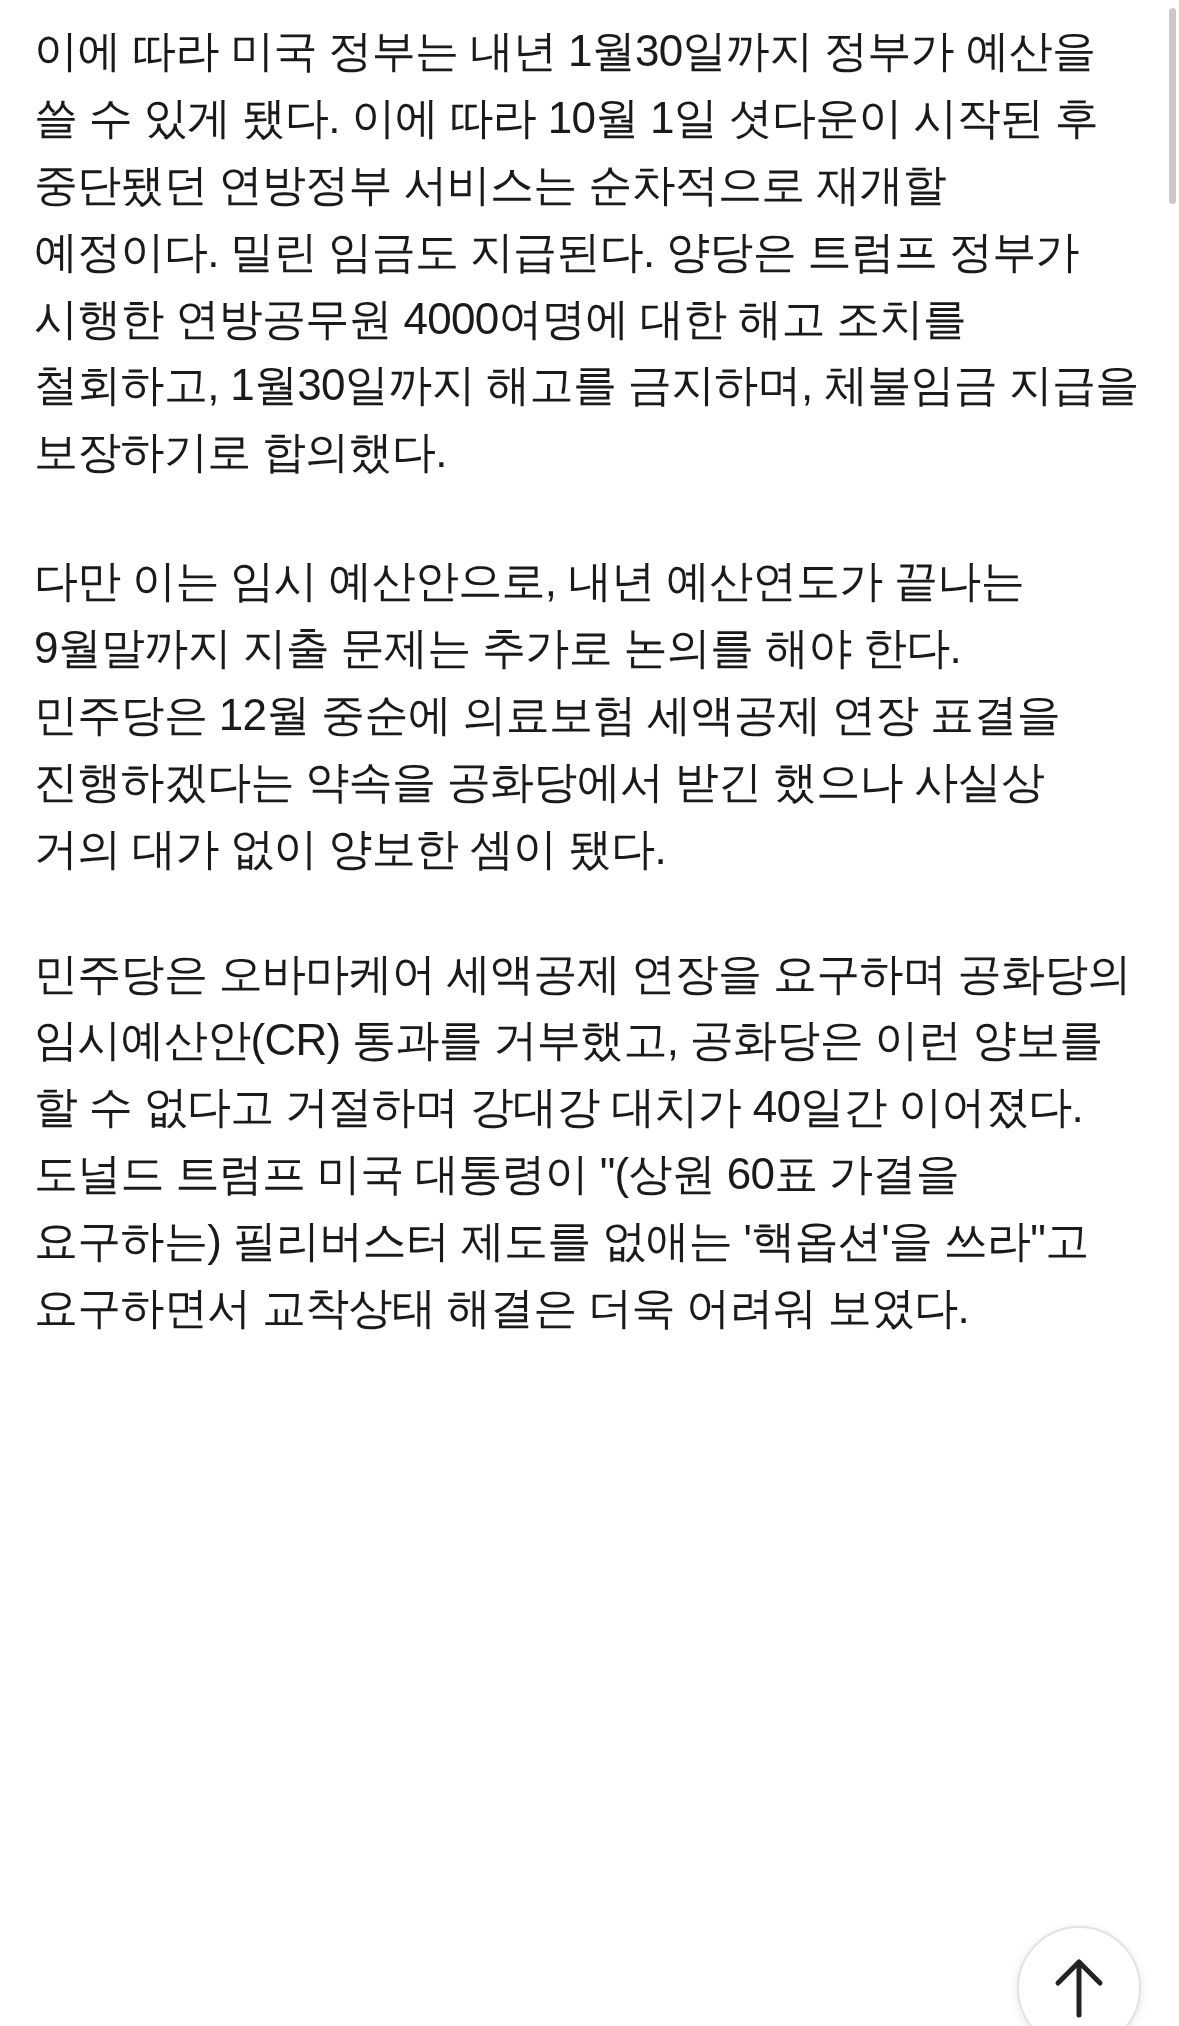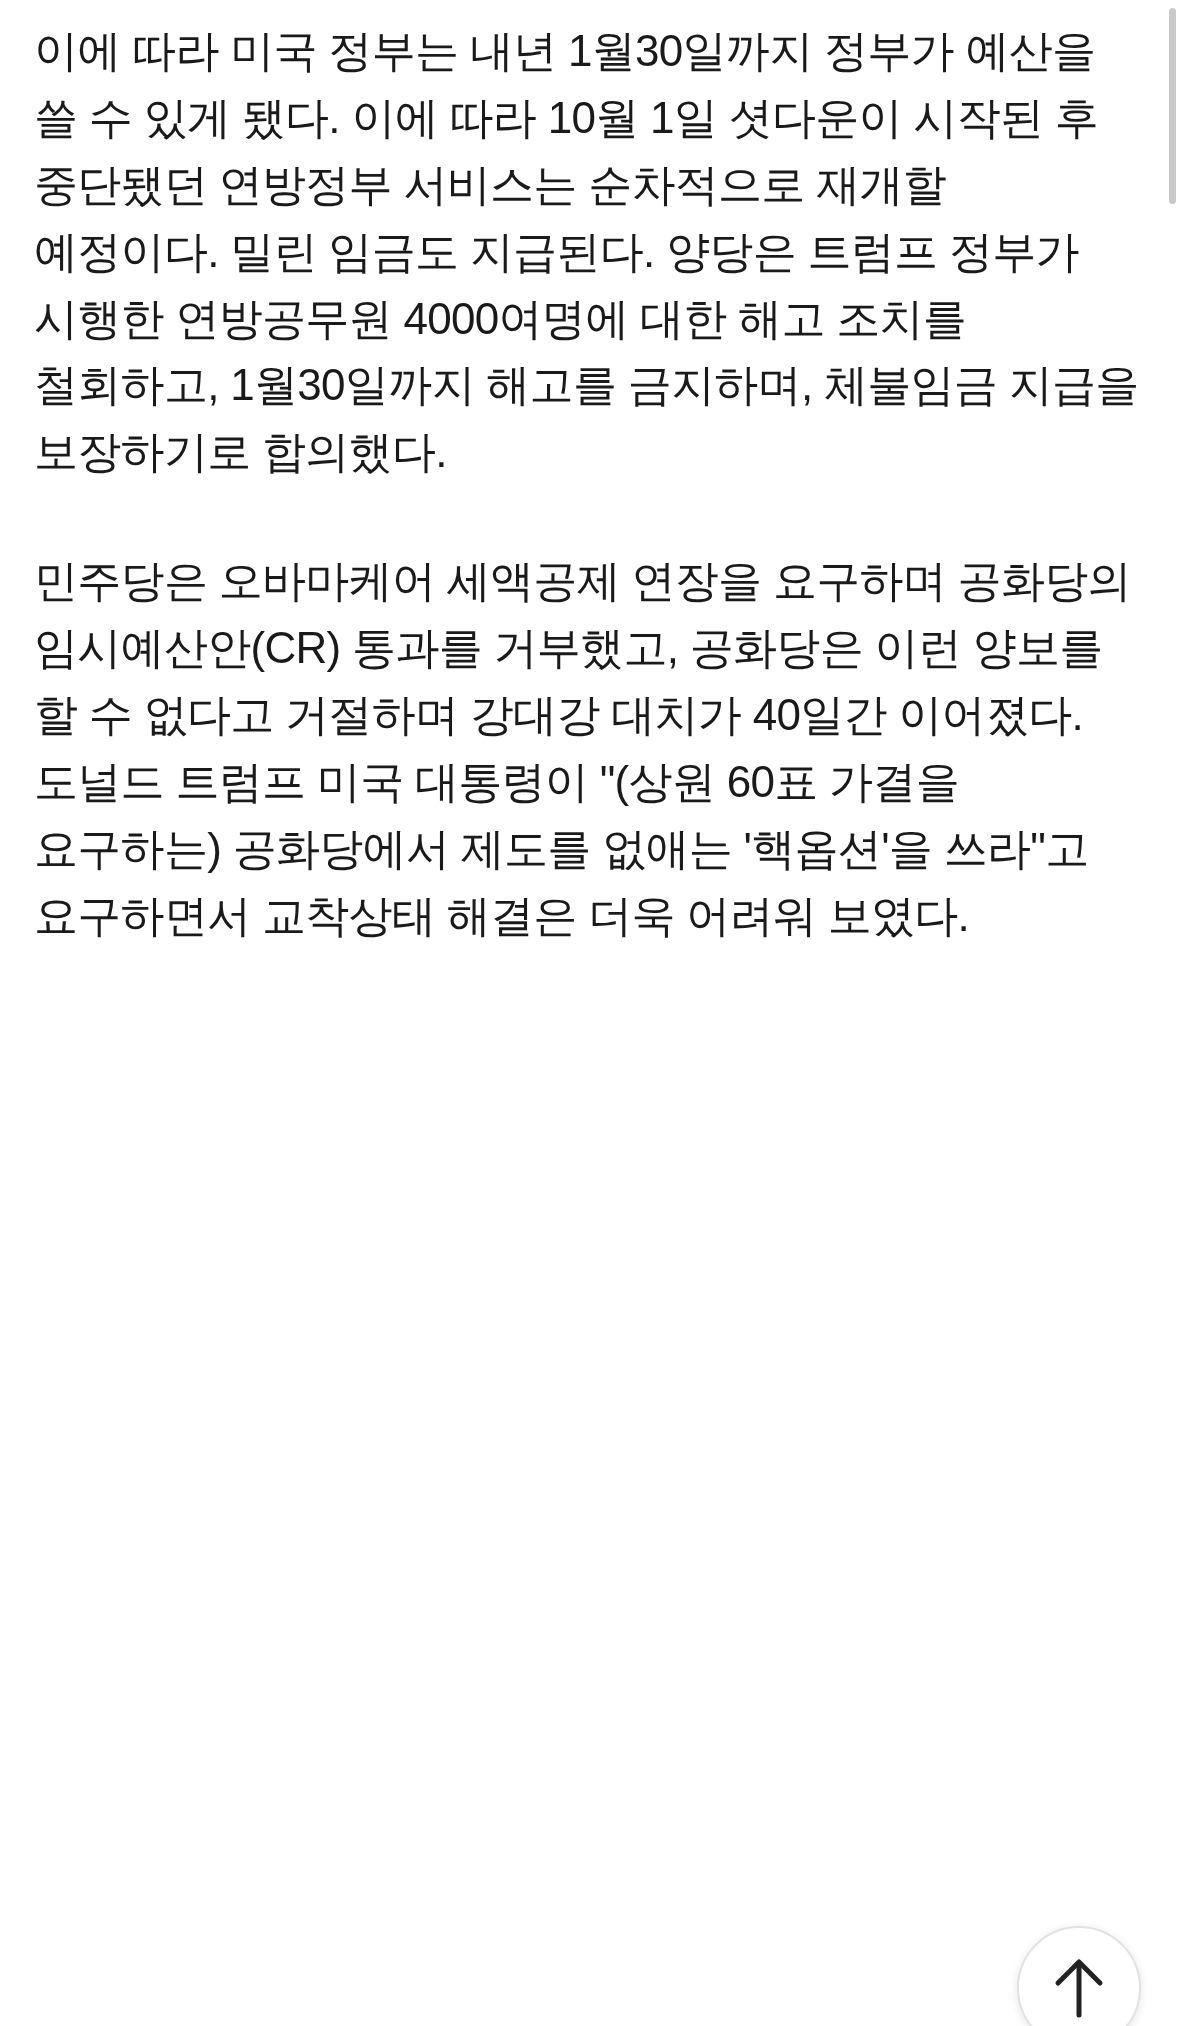--- a/index.html
+++ b/index.html
@@ -91,23 +91,24 @@
     display: block;
   }
 </style>
 </head>
 <body>
 
 <div id="article">
 
   <p class="para">이에 따라 미국 정부는 내년 1월30일까지 정부가 예산을 쓸 수 있게 됐다. 이에 따라 10월 1일 셧다운이 시작된 후 중단됐던 연방정부 서비스는 순차적으로 재개할 예정이다. 밀린 임금도 지급된다. 양당은 트럼프 정부가 시행한 연방공무원 4000여명에 대한 해고 조치를 철회하고, 1월30일까지 해고를 금지하며, 체불임금 지급을 보장하기로 합의했다.</p>
 
+  <p class="para tight">다만 이는 임시 예산안으로, 내년 예산연도가 끝나는 9월말까지 지출 문제는 추가로 논의를 해야 한다. 민주당은 12월 중순에 의료보험 세액공제 연장 표결을 진행하겠다는 약속을 공화당에서 받긴 했으나 사실상 거의 대가 없이 양보한 셈이 됐다.</p>
 
 
-  <p class="para">민주당은 오바마케어 세액공제 연장을 요구하며 공화당의 임시예산안(CR) 통과를 거부했고, 공화당은 이런 양보를 할 수 없다고 거절하며 강대강 대치가 40일간 이어졌다. 도널드 트럼프 미국 대통령이 "(상원 60표 가결을 요구하는) 공화당에서 제도를 없애는 '핵옵션'을 쓰라"고 요구하면서 교착상태 해결은 더욱 어려워 보였다.</p>
+  <p class="para">민주당은 오바마케어 세액공제 연장을 요구하며 공화당의 임시예산안(CR) 통과를 거부했고, 공화당은 이런 양보를 할 수 없다고 거절하며 강대강 대치가 40일간 이어졌다. 도널드 트럼프 미국 대통령이 "(상원 60표 가결을 요구하는) 필리버스터 제도를 없애는 '핵옵션'을 쓰라"고 요구하면서 교착상태 해결은 더욱 어려워 보였다.</p>
 
 </div>
 
 <div id="scrollbar-track">
   <div id="scrollbar-thumb"></div>
 </div>
 
 <div id="scroll-top-button">
   <span>
     <svg width="56" height="62" viewBox="0 0 56 62" fill="none" xmlns="http://www.w3.org/2000/svg">

